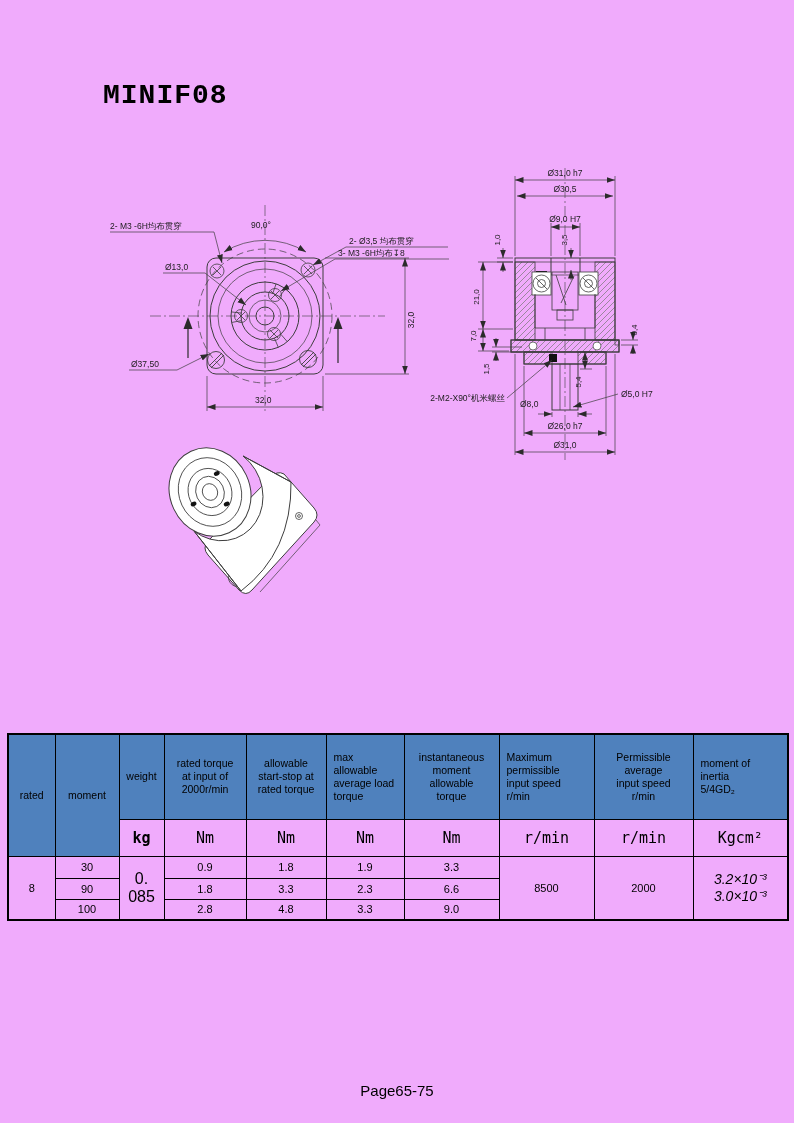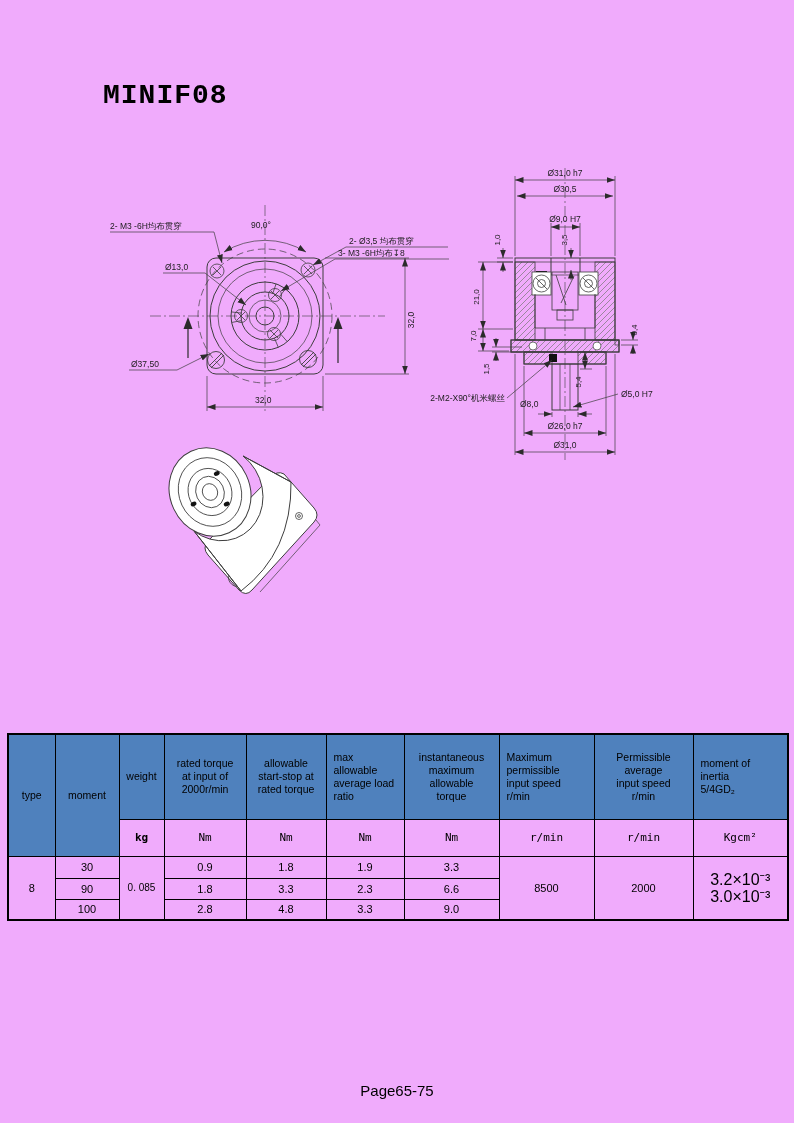--- a/index.html
+++ b/index.html
@@ -12,26 +12,26 @@
   .dimtxt{font-size:8.5px;}
   .dimtxt-sm{font-size:8px;}
   
   table.spec{position:absolute;left:7px;top:733px;width:780px;border-collapse:collapse;table-layout:fixed;
              font-size:10.5px;}
   table.spec td,table.spec th{border:1px solid #000;padding:0;overflow:hidden;vertical-align:middle;
              text-align:center;font-weight:normal;}
   table.spec{border:2px solid #000;}
   .hdr{background:#4f81bd;white-space:pre-line;line-height:13px;}
   .hdr.left{text-align:left;padding-left:7px;}
-  .unit{font-family:"DejaVu Sans Mono","Liberation Mono",monospace;font-size:11px;vertical-align:bottom;padding-bottom:3px;}
+  .unit{font-family:"DejaVu Sans Mono","Liberation Mono",monospace;font-size:15px;vertical-align:bottom;padding-bottom:3px;}
   .unit.bold{font-weight:bold;}
   .num{font-weight:bold;font-size:11px;}
   .mergetop{vertical-align:top;padding-top:5px;}
-  .weightcell{font-size:10px;vertical-align:top;padding-top:7px;}
-  .inertia{font-weight:bold;font-size:16px;white-space:pre-line;line-height:17px;vertical-align:top;padding-top:3px;}
+  .weightcell{font-size:16px;vertical-align:top;padding-top:7px;}
+  .inertia{font-weight:bold;font-size:14px;white-space:pre-line;line-height:17px;vertical-align:top;padding-top:3px;font-style:italic;}
   .footer{position:absolute;left:0;right:0;top:1082px;text-align:center;font-size:15px;}
 </style>
 </head>
 <body>
 
 <div class="page">
 
   <div class="title">MINIF08</div>
 
   <div class="drawing-wrap">
@@ -322,35 +322,35 @@
         <col style="width:82px">
       <col style="width:80px">
         <col style="width:78px">
         <col style="width:95px">
         <col style="width:95px">
       <col style="width:99px">
         <col style="width:95px">
     </colgroup>
     <tbody>
         <tr style="height:85px">
-      <td class="hdr" rowspan="2">type</td>
+      <td class="hdr" rowspan="2">rated</td>
       <td class="hdr" rowspan="2">moment</td>
       <td class="hdr">weight</td>
       <td class="hdr">rated torque
 at input of
 2000r/min</td>
       <td class="hdr">allowable
 start-stop at
 rated torque</td>
       <td class="hdr left">max
 allowable
 average load
-ratio</td>
+torque</td>
       <td class="hdr">instantaneous
-maximum
+moment
 allowable
 torque</td>
       <td class="hdr left">Maximum
 permissible
 input speed
 r/min</td>
       <td class="hdr">Permissible
 average
 input speed
 r/min</td>

